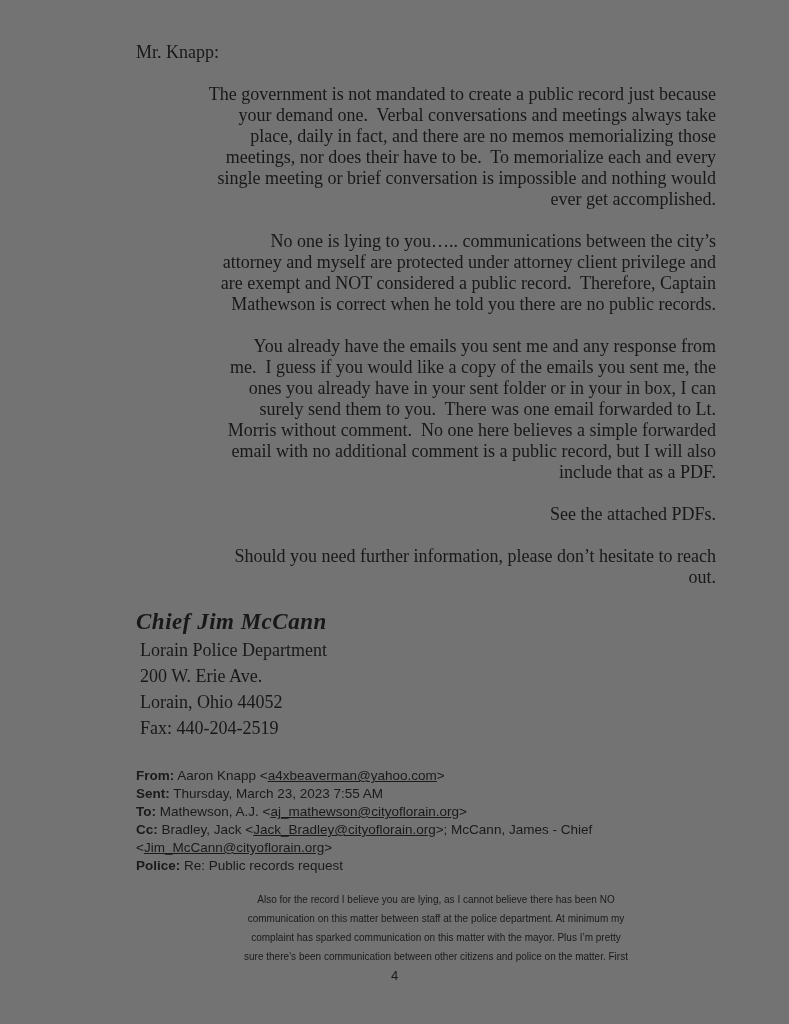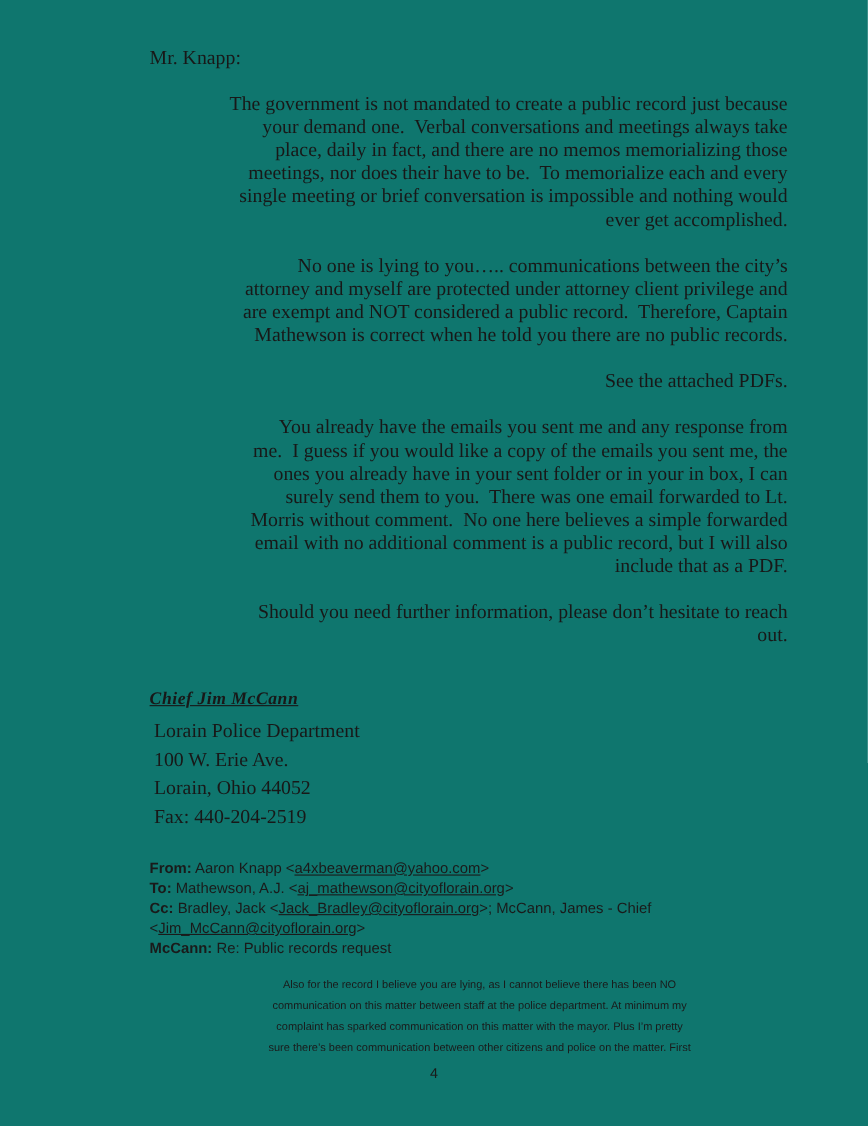--- a/index.html
+++ b/index.html
@@ -4,21 +4,21 @@
 <style>
   html, body {
     margin: 0;
     padding: 0;
     background: #ffffff;
   }
   .page {
     position: relative;
     width: 789px;
     height: 1024px;
-    background: #0f766e;
+    background: #737373;
     overflow: hidden;
     box-sizing: border-box;
     padding: 42px 70px 0 136px;
   }
   
   .letter {
     font-family: "Liberation Serif", "DejaVu Serif", serif;
     font-size: 18px;
     line-height: 21px;
     color: #181818;
@@ -26,27 +26,26 @@
   }
   .salutation {
     margin: 0 0 21px 0;
   }
   .body-para {
     margin: 0 0 21px 0;
     white-space: pre-wrap;
     text-align: right;
   }
   .sig-name {
-    margin: 35px 0 3px 0;
-    font-size: 16px;
+    margin: 21px 0 3px 0;
+    font-size: 23px;
     line-height: 26px;
     font-weight: bold;
     font-style: italic;
     letter-spacing: 0.5px;
-    text-decoration: underline;
   }
   .sig-line {
     margin: 4px;
     font-size: 18px;
     line-height: 22px;
   }
   
   .email-block {
     margin-top: 28px;
     font-family: "Liberation Sans", "DejaVu Sans", sans-serif;
@@ -98,49 +97,50 @@
     <p class="body-para">The government is not mandated to create a public record just because
 your demand one.  Verbal conversations and meetings always take
 place, daily in fact, and there are no memos memorializing those
 meetings, nor does their have to be.  To memorialize each and every
 single meeting or brief conversation is impossible and nothing would
 ever get accomplished.</p>
     <p class="body-para">No one is lying to you….. communications between the city’s
 attorney and myself are protected under attorney client privilege and
 are exempt and NOT considered a public record.  Therefore, Captain
 Mathewson is correct when he told you there are no public records.</p>
-    <p class="body-para">See the attached PDFs.</p>
     <p class="body-para">You already have the emails you sent me and any response from
 me.  I guess if you would like a copy of the emails you sent me, the
 ones you already have in your sent folder or in your in box, I can
 surely send them to you.  There was one email forwarded to Lt.
 Morris without comment.  No one here believes a simple forwarded
 email with no additional comment is a public record, but I will also
 include that as a PDF.</p>
+    <p class="body-para">See the attached PDFs.</p>
     <p class="body-para">Should you need further information, please don’t hesitate to reach
 out.</p>
 
     <p class="sig-name">Chief Jim McCann</p>
     <p class="sig-line">Lorain Police Department</p>
-    <p class="sig-line">100 W. Erie Ave.</p>
+    <p class="sig-line">200 W. Erie Ave.</p>
     <p class="sig-line">Lorain, Ohio 44052</p>
     <p class="sig-line">Fax: 440-204-2519</p>
   </div>
 
   <div class="email-block">
     <p class="email-line"><span class="b">From:</span><span> Aaron Knapp &lt;</span><span class="link">a4xbeaverman@yahoo.com</span><span>&gt;</span></p>
 
+    <p class="email-line"><span class="b">Sent:</span><span> Thursday, March 23, 2023 7:55 AM</span></p>
 
     <p class="email-line"><span class="b">To:</span><span> Mathewson, A.J. &lt;</span><span class="link">aj_mathewson@cityoflorain.org</span><span>&gt;</span></p>
 
     <p class="email-line"><span class="b">Cc:</span><span> Bradley, Jack &lt;</span><span class="link">Jack_Bradley@cityoflorain.org</span><span>&gt;; McCann, James - Chief</span></p>
 
     <p class="email-line"><span>&lt;</span><span class="link">Jim_McCann@cityoflorain.org</span><span>&gt;</span></p>
 
-    <p class="email-line"><span class="b">McCann:</span><span> Re: Public records request</span></p>
+    <p class="email-line"><span class="b">Police:</span><span> Re: Public records request</span></p>
   </div>
 
   <p class="quoted">Also for the record I believe you are lying, as I cannot believe there has been NO
 communication on this matter between staff at the police department. At minimum my
 complaint has sparked communication on this matter with the mayor. Plus I’m pretty
 sure there’s been communication between other citizens and police on the matter. First</p>
 
   <div class="page-number">4</div>
 
 </div>

